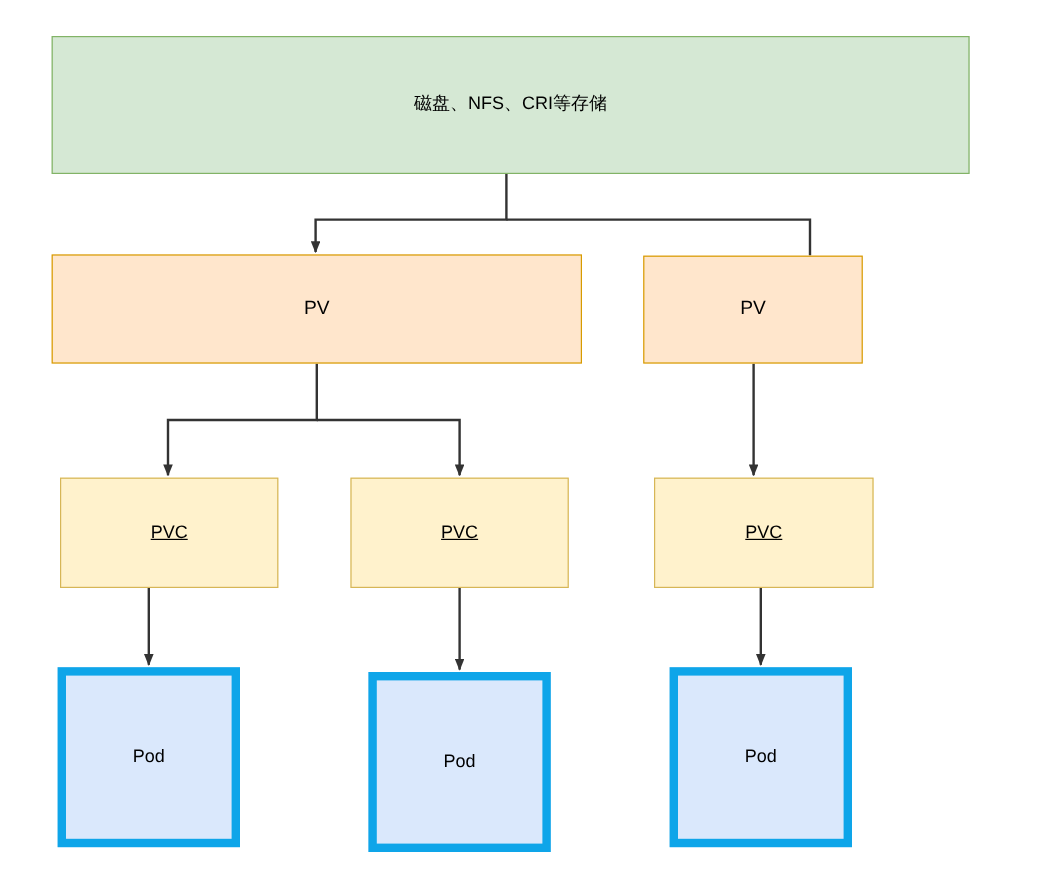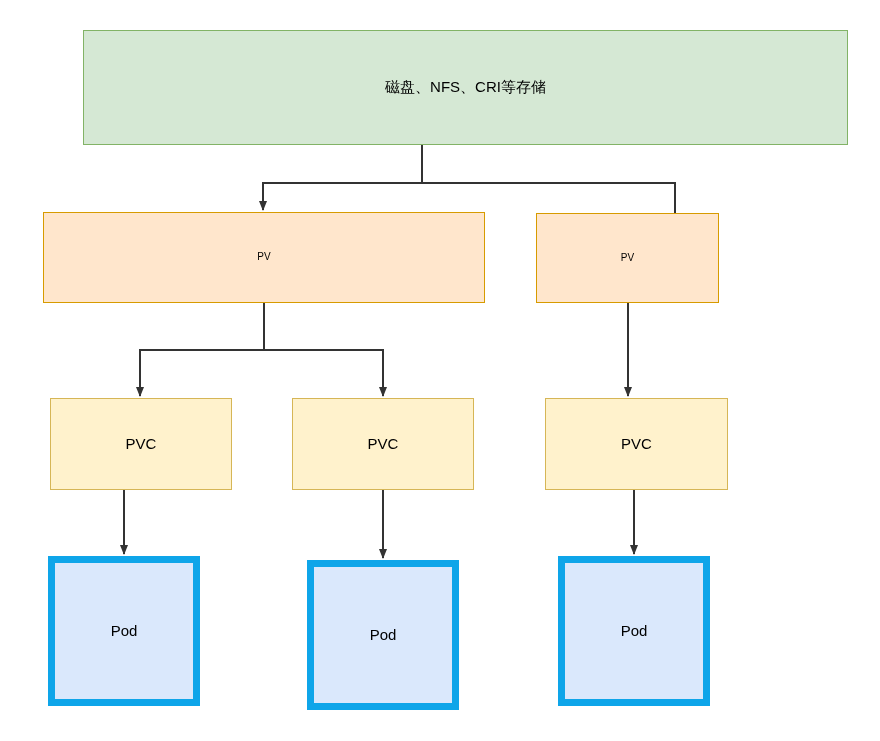--- a/index.html
+++ b/index.html
@@ -35,27 +35,28 @@
   
   .node-storage {
     background: #d5e8d4;
     border: 1px solid #82b366;
     font-size: 15px;
   }
   
   .node-pv {
     background: #ffe6cc;
     border: 1px solid #d79b00;
-    font-size: 10px;
+    font-size: 16px;
   }
   
   .node-pvc {
     background: #fff2cc;
     border: 1px solid #d6b656;
     font-size: 15px;
+    text-decoration: underline;
   }
   
   .node-pod {
     background: #dae8fc;
     border: 7px solid #0ea5e9;
     font-size: 15px;
   }
   #edge-layer {
     position: absolute;
     left: 0;
@@ -81,21 +82,21 @@
         <polyline points="422,183 675,183 675,213" fill="none" stroke="#333333" stroke-width="2" stroke-linecap="butt" stroke-linejoin="miter"></polyline>
         <polyline points="264,303 264,350 140,350 140,396" fill="none" stroke="#333333" stroke-width="2" stroke-linecap="butt" stroke-linejoin="miter" marker-end="url(#arrowhead)"></polyline>
         <polyline points="264,350 383,350 383,396" fill="none" stroke="#333333" stroke-width="2" stroke-linecap="butt" stroke-linejoin="miter" marker-end="url(#arrowhead)"></polyline>
         <polyline points="628,303 628,396" fill="none" stroke="#333333" stroke-width="2" stroke-linecap="butt" stroke-linejoin="miter" marker-end="url(#arrowhead)"></polyline>
         <polyline points="124,490 124,554" fill="none" stroke="#333333" stroke-width="2" stroke-linecap="butt" stroke-linejoin="miter" marker-end="url(#arrowhead)"></polyline>
         <polyline points="383,490 383,558" fill="none" stroke="#333333" stroke-width="2" stroke-linecap="butt" stroke-linejoin="miter" marker-end="url(#arrowhead)"></polyline>
         <polyline points="634,490 634,554" fill="none" stroke="#333333" stroke-width="2" stroke-linecap="butt" stroke-linejoin="miter" marker-end="url(#arrowhead)"></polyline>
       </g>
   </svg>
 
-  <div class="node node-storage" style="left: 43px; top: 30px; width: 765px; height: 115px; margin-left: 40px;">
+  <div class="node node-storage" style="left: 43px; top: 30px; width: 765px; height: 115px;">
     <span class="node-label">磁盘、NFS、CRI等存储</span>
   </div>
 
   <div class="node node-pv" style="left: 43px; top: 212px; width: 442px; height: 91px;">
     <span class="node-label">PV</span>
   </div>
 
   <div class="node node-pv" style="left: 536px; top: 213px; width: 183px; height: 90px;">
     <span class="node-label">PV</span>
   </div>

